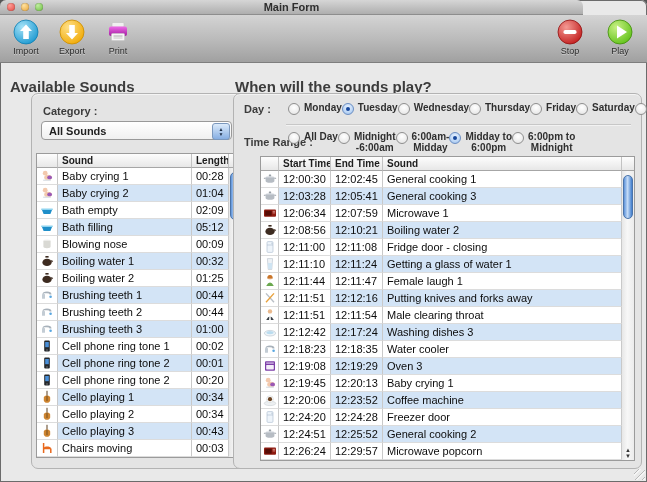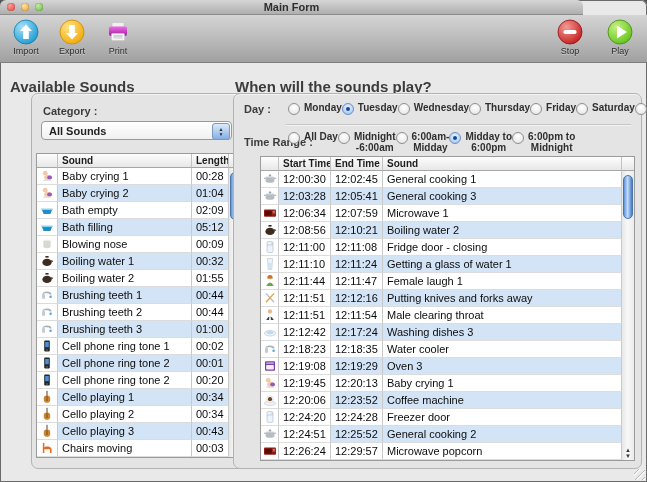--- a/index.html
+++ b/index.html
@@ -215,21 +215,21 @@
               <ellipse cx="7" cy="8.4" rx="4.6" ry="3.6" fill="#3d2b20"></ellipse>
               <path d="M11 6 l2.2 1 -1.7 1.7 Z" fill="#3d2b20"></path>
             </svg>
           </div><div class="cell blue">Boiling water 1</div><div class="cell blue">00:32</div></div>
         <div style="display: contents;"><div class="cell icon">
             <svg width="14" height="14" viewBox="0 0 14 14" xmlns="http://www.w3.org/2000/svg">
               <rect x="5.4" y="2" width="3.2" height="1.6" fill="#3d2b20"></rect>
               <ellipse cx="7" cy="8.4" rx="4.6" ry="3.6" fill="#3d2b20"></ellipse>
               <path d="M11 6 l2.2 1 -1.7 1.7 Z" fill="#3d2b20"></path>
             </svg>
-          </div><div class="cell white">Boiling water 2</div><div class="cell white">01:55</div></div>
+          </div><div class="cell white">Boiling water 2</div><div class="cell white">01:25</div></div>
         <div style="display: contents;"><div class="cell icon">
             <svg width="14" height="14" viewBox="0 0 14 14" xmlns="http://www.w3.org/2000/svg">
               <path d="M2.5 6.2 Q2.5 3.4 7 3.4 Q11.5 3.4 11.5 6.4 L9.6 6.4 Q9.6 5.2 7 5.2 L4.5 5.2 Z" fill="#a8b2bb"></path>
               <rect x="2" y="6" width="3" height="4.8" rx="0.6" fill="#c3ccd4"></rect>
               <circle cx="10.6" cy="8.8" r="1.3" fill="#5aa7e0"></circle>
             </svg>
           </div><div class="cell blue">Brushing teeth 1</div><div class="cell blue">00:44</div></div>
         <div style="display: contents;"><div class="cell icon">
             <svg width="14" height="14" viewBox="0 0 14 14" xmlns="http://www.w3.org/2000/svg">
               <path d="M2.5 6.2 Q2.5 3.4 7 3.4 Q11.5 3.4 11.5 6.4 L9.6 6.4 Q9.6 5.2 7 5.2 L4.5 5.2 Z" fill="#a8b2bb"></path>

